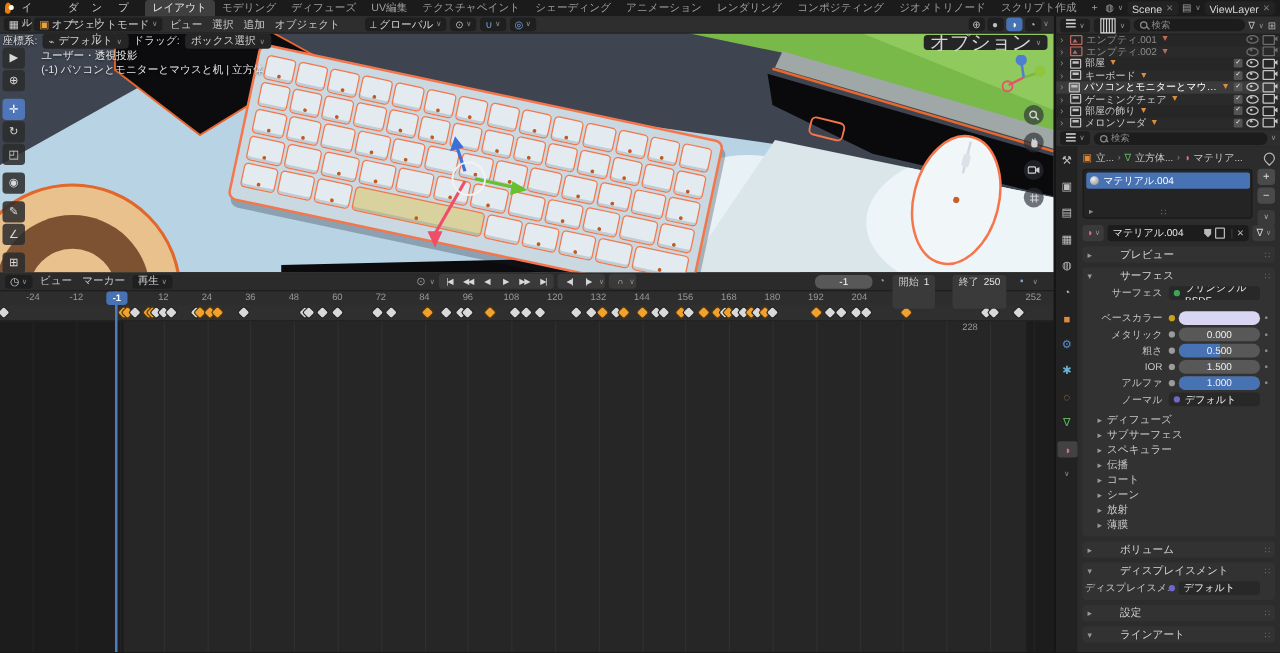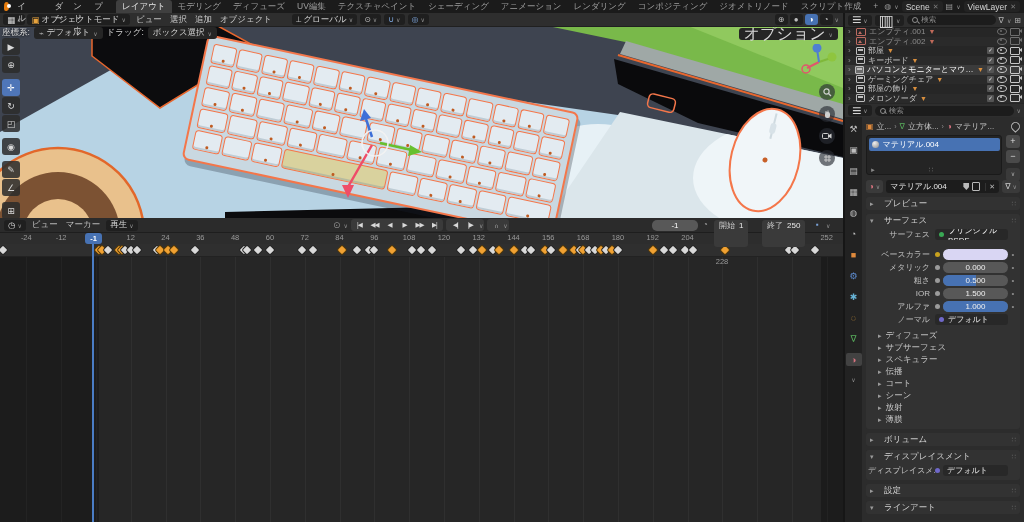--- a/index.html
+++ b/index.html
@@ -128,21 +128,21 @@
   .sidebtns{position:absolute;right:0;top:0;display:flex;flex-direction:column;gap:2px}
   .sbtn{width:14px;height:13px;background:#4a4a4a;border-radius:3px;color:#ddd;font-size:9px;line-height:13px;text-align:center}
   .sbtn.ghost{background:#3a3a3a;color:#aaa;font-size:6px;margin-top:3px}
   .idrow{display:flex;gap:3px;margin-top:5px;align-items:center}
   .icon-btn{background:#3a3a3a;border-radius:3px;height:13px;padding:0 3px;font-size:8px;display:flex;align-items:center;gap:2px;color:#cfcfcf}
   .idfield{flex:1;background:#1c1c1c;border-radius:3px;height:13px;display:flex;align-items:center;gap:3px;padding:0 4px;color:#e8e8e8;font-size:8px}
   .shield{width:6px;height:7px;background:#b9b9b9;clip-path:polygon(0 0,100% 0,100% 55%,50% 100%,0 55%);margin-left:auto;flex:none}
   .copyic{width:6px;height:7px;border:1px solid #b9b9b9;border-radius:1px;position:relative;flex:none;margin-right:2px}
   .xic{color:#b9b9b9;font-size:7px;border-left:1px solid #333;padding-left:3px}
   .panel{background:#323232;border-radius:3px;margin-top:4px}
-  .phead{height:13px;display:flex;align-items:center;gap:8px;padding:0 4px;color:#d6d6d6;font-size:8.5px}
+  .phead{height:13px;display:flex;align-items:center;gap:20px;padding:0 4px;color:#d6d6d6;font-size:8.5px}
   .phead .arr{color:#9a9a9a;font-size:7px;width:6px}
   .grip{margin-left:auto;color:#6f6f6f;font-size:7px}
   .pbody{padding:1px 2px 3px 2px}
   .prow{display:flex;align-items:center;height:13px}
   .prow.gap{margin-top:7px}
   .plabel{width:62px;text-align:right;padding-right:5px;color:#c3c3c3;font-size:8px;white-space:nowrap;overflow:hidden;flex:none}
   .socket{width:5px;height:5px;border-radius:50%;margin-right:3px;flex:none}
   .widget{flex:1;height:11px;border-radius:5.5px;position:relative;background:#585858;overflow:hidden;display:flex;align-items:center;justify-content:center}
   .widget.menu{background:#282828;border-radius:3px;justify-content:flex-start;padding-left:4px;gap:4px}
   .wfill{position:absolute;left:0;top:0;bottom:0;background:#4772b3}
@@ -487,20 +487,24 @@
         <span class="fchip">
             <span>ボックス選択</span>
             <span class="caret">∨</span>
           </span>
       </div>
       <div class="fchip opt-chip">
           <span>オプション</span>
           <span class="caret">∨</span>
         </div>
 
+      <div class="vp-overlay-text">
+        <div>ユーザー・透視投影</div>
+        <div>(-1) パソコンとモニターとマウスと机 | 立方体</div>
+      </div>
 
       <div class="vp-toolbar" id="vp-toolbar">
           <div class="tbtn">▶</div>
           <div class="tbtn">⊕</div>
           <div class="tbtn active gap">✛</div>
           <div class="tbtn">↻</div>
           <div class="tbtn">◰</div>
           <div class="tbtn gap">◉</div>
           <div class="tbtn gap">✎</div>
           <div class="tbtn">∠</div>
@@ -614,21 +618,21 @@
         <div class="tick-label" style="left: 409.1px;">108</div>
         <div class="tick-label" style="left: 443.9px;">120</div>
         <div class="tick-label" style="left: 478.7px;">132</div>
         <div class="tick-label" style="left: 513.5px;">144</div>
         <div class="tick-label" style="left: 548.3px;">156</div>
         <div class="tick-label" style="left: 583.1px;">168</div>
         <div class="tick-label" style="left: 617.9px;">180</div>
         <div class="tick-label" style="left: 652.7px;">192</div>
         <div class="tick-label" style="left: 687.5px;">204</div>
         <div class="tick-label" style="left: 722.3px;">216</div>
-        <div class="tick-label" style="left: 722px; margin-top: 24px;">228</div>
+        <div class="tick-label" style="left: 776px; margin-top: 24px;">228</div>
         <div class="tick-label" style="left: 791.9px;">240</div>
         <div class="tick-label" style="left: 826.7px; text-align: center;">252</div>
       </div>
     <div class="tl-body" id="tl-body">
         <div class="gridline" style="left: 26.3px;"></div>
         <div class="gridline" style="left: 61.1px;"></div>
         <div class="gridline" style="left: 95.9px;"></div>
         <div class="gridline" style="left: 130.7px;"></div>
         <div class="gridline" style="left: 165.5px;"></div>
         <div class="gridline" style="left: 200.3px;"></div>

